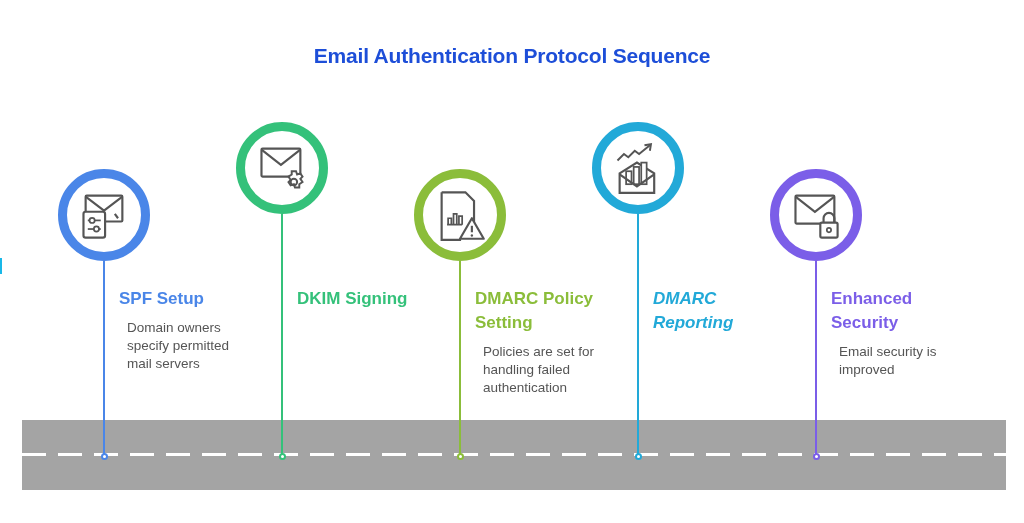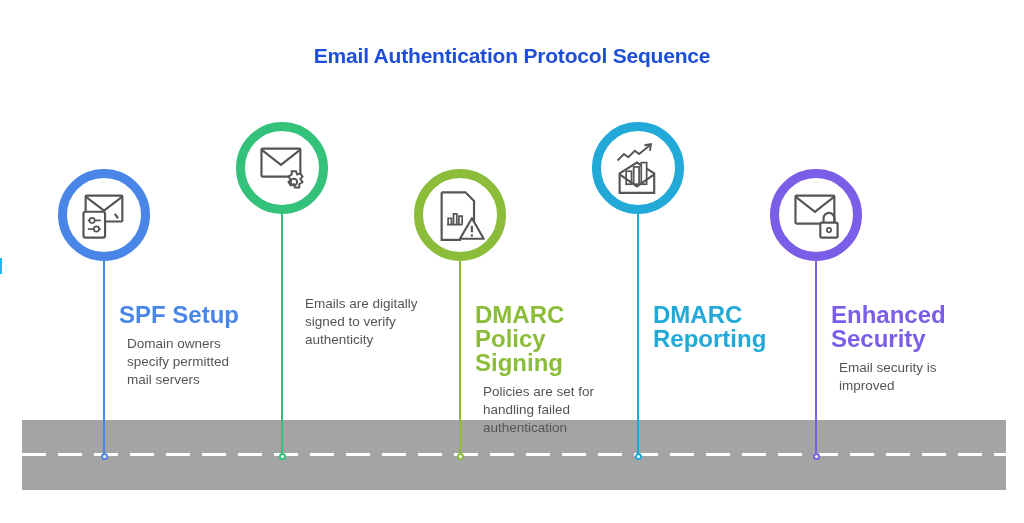--- a/index.html
+++ b/index.html
@@ -12,21 +12,21 @@
   .road-lane { position: absolute; left: 0; top: 33px; width: 984px; height: 3px;
                background: repeating-linear-gradient(90deg, #ffffff 0 24px, transparent 24px 36px); }
   .edge-mark { position: absolute; left: 0; top: 258px; width: 2px; height: 16px; background: #19b8e8; }
   .stem { position: absolute; width: 2px; }
   .node { position: absolute; width: 7px; height: 7px; border-radius: 50%; background: #ffffff;
           border: 2px solid; box-sizing: border-box; }
   .ring { position: absolute; width: 92px; height: 92px; border-radius: 50%; box-sizing: border-box;
           border: 9px solid; background: #ffffff; }
   .ring svg { position: absolute; left: 50%; top: 50%; width: 54px; height: 54px; margin-left: -27px; margin-top: -27px; }
   .step-text { position: absolute; width: 150px; }
-  .step-title { font-size: 24px; font-weight: bold; line-height: 24px; margin: 16px 0 8px 0; }
+  .step-title { font-size: 17px; font-weight: bold; line-height: 24px; margin: 0 0 8px 0; }
   .step-desc { font-size: 13.5px; color: #555555; line-height: 18px; margin: 8px; }
 </style>
 </head>
 <body>
 
 <div id="stage">
   <div class="title">Email Authentication Protocol Sequence</div>
 
   <div class="edge-mark"></div>
 
@@ -59,51 +59,51 @@
         <svg viewBox="0 0 50 50">
           <rect x="6" y="7" width="36" height="26" rx="1" fill="none" stroke="#555" stroke-width="2"></rect>
           <polyline points="6,8 24,22 42,8" fill="none" stroke="#555" stroke-width="2"></polyline>
           <g transform="translate(36,38)">
             <path d="M-2,-10 h4 l1,3 l3,-1 l2,3 l-2,2 l2,3 l-3,2 l0,3 h-4 l-1,-3 l-3,1 l-2,-3 l2,-2 l-2,-3 l3,-2 z" fill="#fff" stroke="#555" stroke-width="1.8"></path>
             <circle r="3" fill="none" stroke="#555" stroke-width="1.8"></circle>
           </g>
         </svg>
       </div>
       <div class="step-text" style="left: 297px; top: 287px;">
-        <div class="step-desc" style="width: 130px;">Emails are digitally signed to verify authenticity</div>
+        <div class="step-title" style="color: rgb(52, 193, 122);">DKIM Signing</div>
       </div>
       <div class="stem" style="left: 459px; top: 261px; height: 194px; background: rgb(139, 189, 58);"></div>
       <div class="node" style="left: 456.5px; top: 452.5px; border-color: rgb(139, 189, 58);"></div>
       <div class="ring" style="left: 414px; top: 169px; border-color: rgb(139, 189, 58);">
         <svg viewBox="0 0 50 50">
           <path d="M8,4 h22 l8,8 v24 M8,4 v44 h18" fill="none" stroke="#555" stroke-width="2"></path>
           <path d="M13,34 h14 M14,34 v-6 h3 v6 M19,34 v-10 h3 v10 M24,34 v-8 h3 v8" fill="none" stroke="#555" stroke-width="1.6"></path>
           <path d="M36,28 l11,19 h-22 z" fill="#fff" stroke="#555" stroke-width="2" stroke-linejoin="round"></path>
           <line x1="36" y1="35" x2="36" y2="41" stroke="#555" stroke-width="2"></line>
           <circle cx="36" cy="44" r="1.1" fill="#555"></circle>
         </svg>
       </div>
       <div class="step-text" style="left: 475px; top: 287px;">
-        <div class="step-title" style="color: rgb(139, 189, 58); width: 140px;">DMARC Policy Signing</div>
+        <div class="step-title" style="color: rgb(139, 189, 58); width: 140px;">DMARC Policy Setting</div>
         <div class="step-desc" style="width: 130px;">Policies are set for handling failed authentication</div>
       </div>
       <div class="stem" style="left: 637px; top: 214px; height: 241px; background: rgb(34, 169, 216);"></div>
       <div class="node" style="left: 634.5px; top: 452.5px; border-color: rgb(34, 169, 216);"></div>
       <div class="ring" style="left: 592px; top: 122px; border-color: rgb(34, 169, 216);">
         <svg viewBox="0 0 50 50">
           <polyline points="6,18 12,12 16,15 22,9 26,12 36,4" fill="none" stroke="#555" stroke-width="1.8"></polyline>
           <polyline points="31,4 37,3 36,9" fill="none" stroke="#555" stroke-width="1.8"></polyline>
           <path d="M8,30 l16,-10 l16,10 v18 h-32 z" fill="none" stroke="#555" stroke-width="2"></path>
           <rect x="14" y="28" width="5" height="12" fill="#fff" stroke="#555" stroke-width="1.6"></rect>
           <rect x="21" y="24" width="5" height="16" fill="#fff" stroke="#555" stroke-width="1.6"></rect>
           <rect x="28" y="20" width="5" height="20" fill="#fff" stroke="#555" stroke-width="1.6"></rect>
           <polyline points="8,31 24,42 40,31" fill="none" stroke="#555" stroke-width="2"></polyline>
         </svg>
       </div>
-      <div class="step-text" style="left: 653px; top: 287px;">
+      <div class="step-text" style="left: 653px; top: 287px; font-style: italic;">
         <div class="step-title" style="color: rgb(34, 169, 216); width: 100px;">DMARC Reporting</div>
       </div>
       <div class="stem" style="left: 815px; top: 261px; height: 194px; background: rgb(123, 94, 232);"></div>
       <div class="node" style="left: 812.5px; top: 452.5px; border-color: rgb(123, 94, 232);"></div>
       <div class="ring" style="left: 770px; top: 169px; border-color: rgb(123, 94, 232);">
         <svg viewBox="0 0 50 50">
           <rect x="6" y="7" width="36" height="26" rx="1" fill="none" stroke="#555" stroke-width="2"></rect>
           <polyline points="6,8 24,22 42,8" fill="none" stroke="#555" stroke-width="2"></polyline>
           <path d="M32,32 v-4 a5,5 0 0 1 10,0 v4" fill="none" stroke="#555" stroke-width="2"></path>
           <rect x="29" y="32" width="16" height="14" rx="1.5" fill="#fff" stroke="#555" stroke-width="2"></rect>

